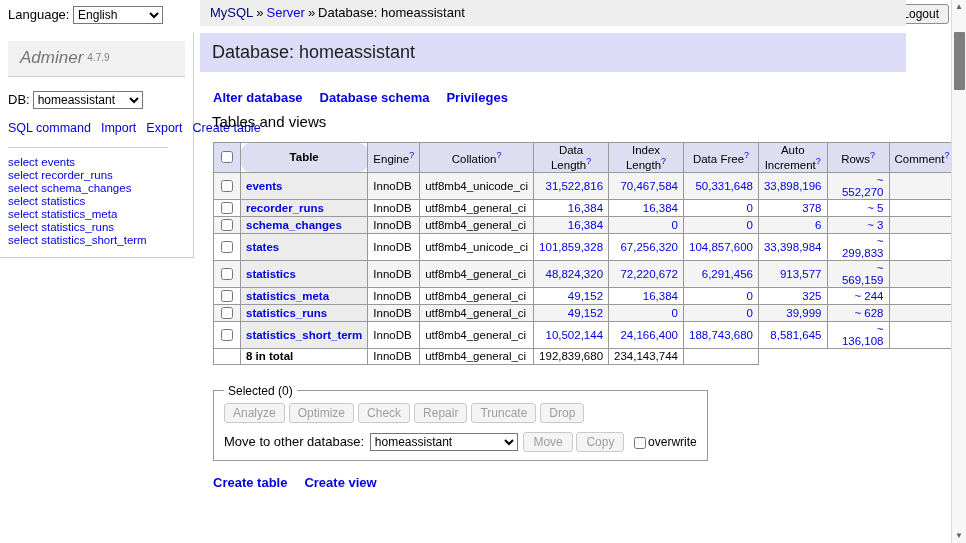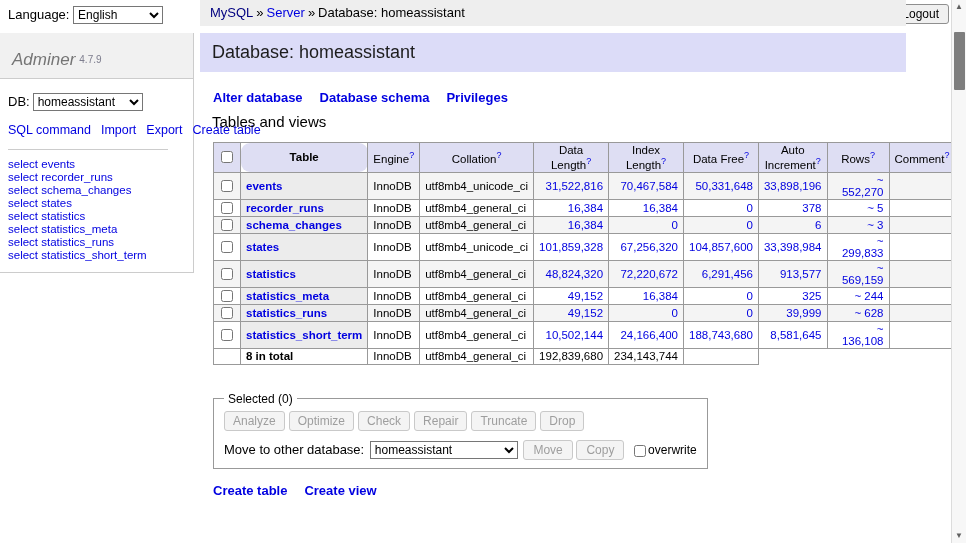--- a/index.html
+++ b/index.html
@@ -24,21 +24,21 @@
     padding: 2px 9px; cursor: pointer;
   }
   button:disabled { color: #9e9e9e; background: #f4f4f4; border-color: #c9c9c9; cursor: default; }
   select { font-size: 12px; background: #fff; border: 1px solid #767676; }
   input[type=text] { border: 1px solid #7a7a7a; font-size: 12px; padding: 2px 3px; font-family: inherit; }
   input[type=checkbox] { width: 12px; height: 12px; margin: 1px 2px; vertical-align: middle; }
 
   
   #sidebar { position: absolute; left: 0; top: 33px; width: 194px; background: #fff;
              border-right: 1px solid #ccc; border-bottom: 1px solid #ccc; }
-  #sidebar h1 { margin: 0; padding: 17px 12px 8px; background: #f1f1f1; border-bottom: 1px solid #ccc;
+  #sidebar h1 { margin: 8px; padding: 7px 12px 8px; background: #f1f1f1; border-bottom: 1px solid #ccc;
                 font-size: 17px; font-weight: normal; font-style: italic; color: #757575; }
   #sidebar h1 .version { font-size: 10px; font-style: normal; color: #7d7d8e; margin-left: 4px; vertical-align: 2px; }
   #db-row { margin: 14px 8px 10px; font-size: 13px; }
   #db-row select { width: 110px; margin-left: 3px; }
   #side-links { margin: 2px 8px 0; padding-bottom: 10px; border-bottom: 1px solid #ccc;
                 width: 160px; font-size: 12.5px; line-height: 1.45; }
   #side-links a { margin-right: 10px; white-space: nowrap; }
   #table-links { margin: 8px 8px 0; padding-bottom: 10px; font-size: 11.5px; line-height: 1.13; }
   #table-links a { display: block; }
 
@@ -64,21 +64,21 @@
   #tables thead th.tcol { font-weight: bold; min-width: 110px; border-radius: 9px; }
   #tables tbody th { background: #ececec; text-align: left; font-weight: bold; }
   #tables tbody tr.odd td { background: #f4f4f4; }
   #tables td.num { text-align: right; min-width: 62px; }
   #tables .check { text-align: center; width: 19px; }
   #tables a.tname { font-weight: bold; }
   sup.hint { color: #0000e0; font-size: 9px; }
   #tables tr.total th { background: #fff; font-weight: bold; }
   #tables tr.total td { background: #fff; }
 
-  #selected-fieldset { margin-top: 27px; }
+  #selected-fieldset { margin-top: 19px; }
   .btn-row button { margin-right: 4px; padding: 2px 8px; }
   .move-row { margin-top: 9px; font-size: 13px; }
   .move-row select { width: 148px; margin: 0 2px; }
   .move-row .ovr { font-size: 12px; margin-left: 4px; }
 
   
   #scrollbar { position: absolute; right: 0; top: 0; width: 15px; height: 543px;
                background: #f7f7f7; border-left: 1px solid #dcdcdc; }
   .sb-btn { width: 100%; height: 14px; text-align: center; font-size: 8px; color: #606060;
             line-height: 14px; cursor: pointer; }
@@ -103,21 +103,20 @@
     <span class="app">Adminer</span><span class="version">4.7.9</span>
   </h1>
   <div id="db-row">
     <label>DB:</label><select><option>homeassistant</option></select>
   </div>
   <p id="side-links"><a>SQL command</a><a>Import</a><a>Export</a><a>Create table</a></p>
   <p id="table-links">
       <a>select events</a>
       <a>select recorder_runs</a>
       <a>select schema_changes</a>
-      <a>select states</a>
       <a>select statistics</a>
       <a>select statistics_meta</a>
       <a>select statistics_runs</a>
       <a>select statistics_short_term</a>
     </p>
 </div>
 
 <div id="main">
   <div id="breadcrumb">
     <a class="bc-root">MySQL</a><span class="sep">»</span><a>Server</a><span class="sep">»</span><span>Database: homeassistant</span>

